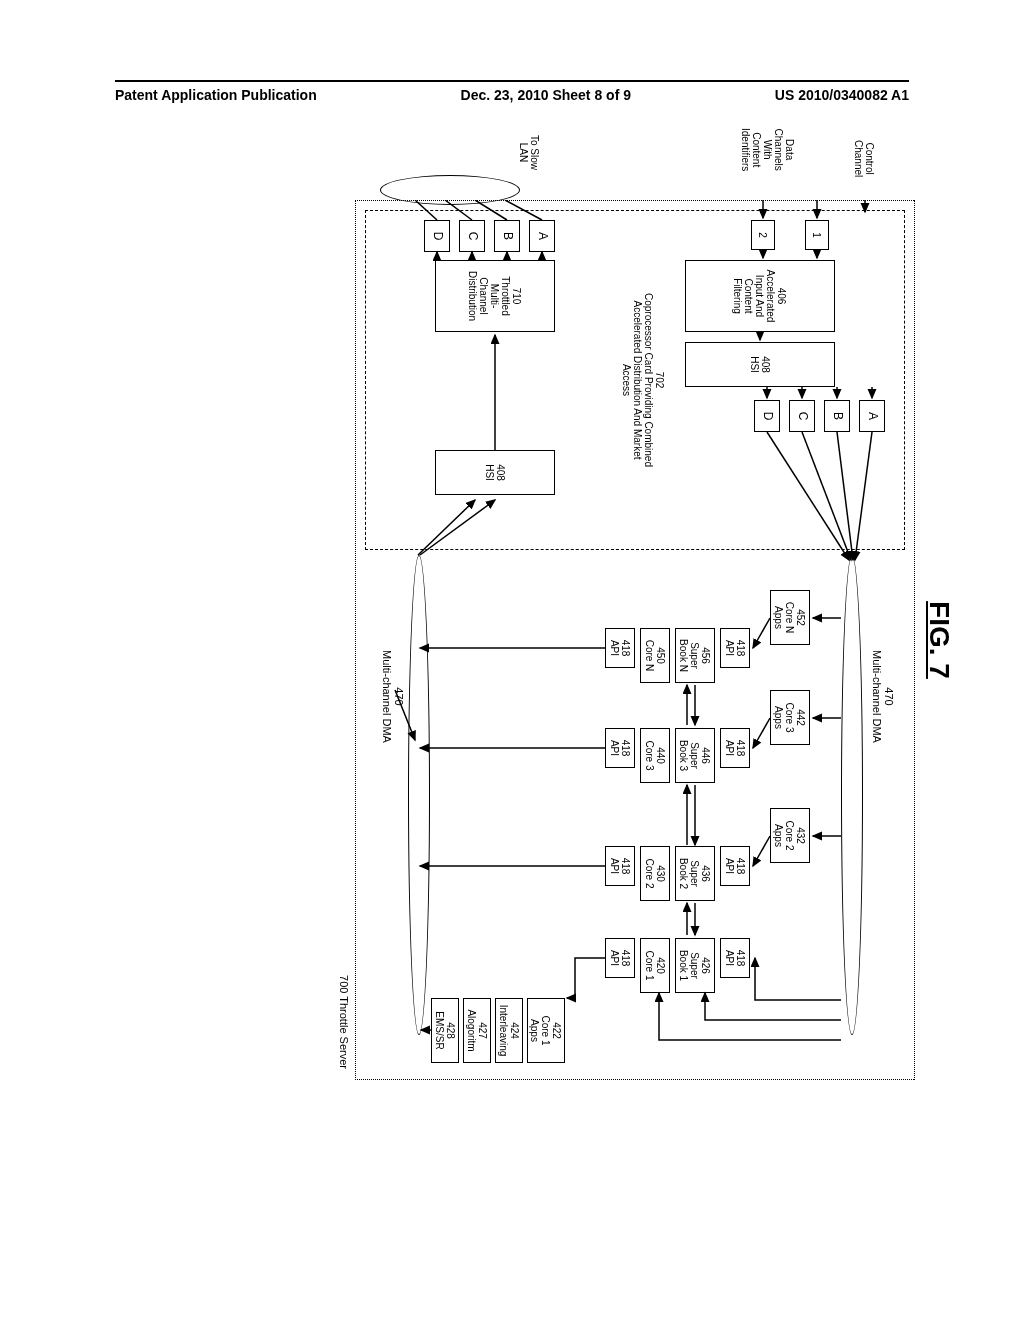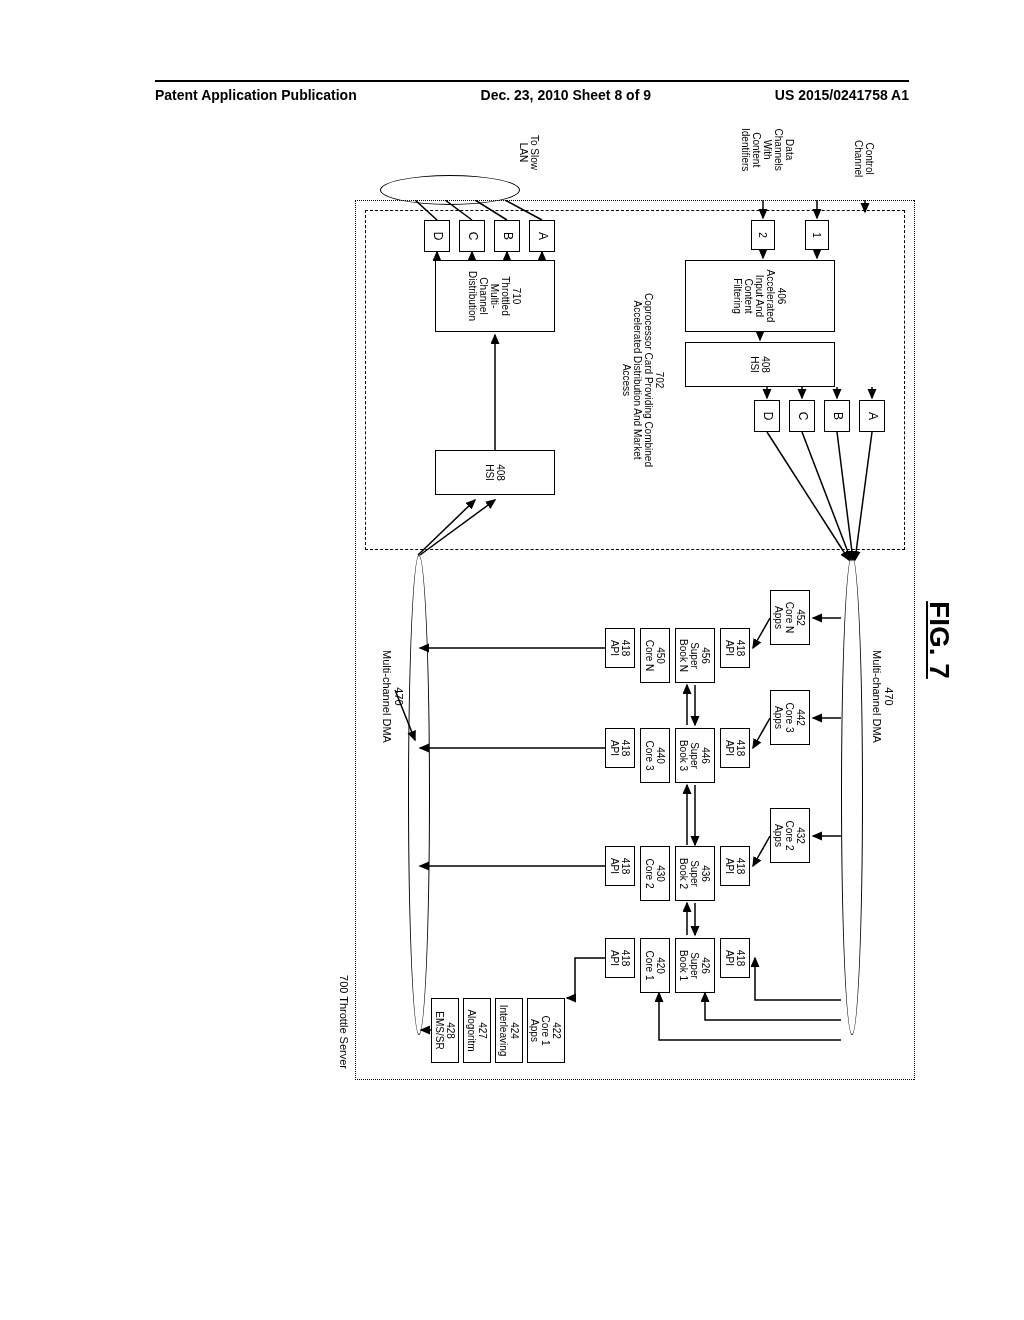--- a/index.html
+++ b/index.html
@@ -14,21 +14,20 @@
     position: absolute;
     top: 80px;
     left: 115px;
     right: 115px;
     border-top: 2px solid #000;
     padding-top: 5px;
     display: flex;
     justify-content: space-between;
     font-size: 14px;
     font-weight: bold;
-    margin-left: 40px;
   }
   .figure-wrap {
     position: absolute;
     top: 200px;
     left: 195px;
     width: 560px;
     height: 880px;
     transform: rotate(90deg);
     transform-origin: center center;
   }
@@ -105,21 +104,21 @@
     border: 1.5px solid #000;
     border-radius: 50%;
   }
 </style>
 </head>
 <body>
 
 <div class="page-header">
   <span>Patent Application Publication</span>
   <span>Dec. 23, 2010  Sheet 8 of 9</span>
-  <span>US 2015/0241758 A1</span>
+  <span>US 2010/0340082 A1</span>
 </div>
 
 <div class="figure-wrap">
 
   <div class="fig-title">FIG. 7</div>
 
   <div class="server-border">
     <div class="server-label">700 Throttle Server</div>
   </div>
 

